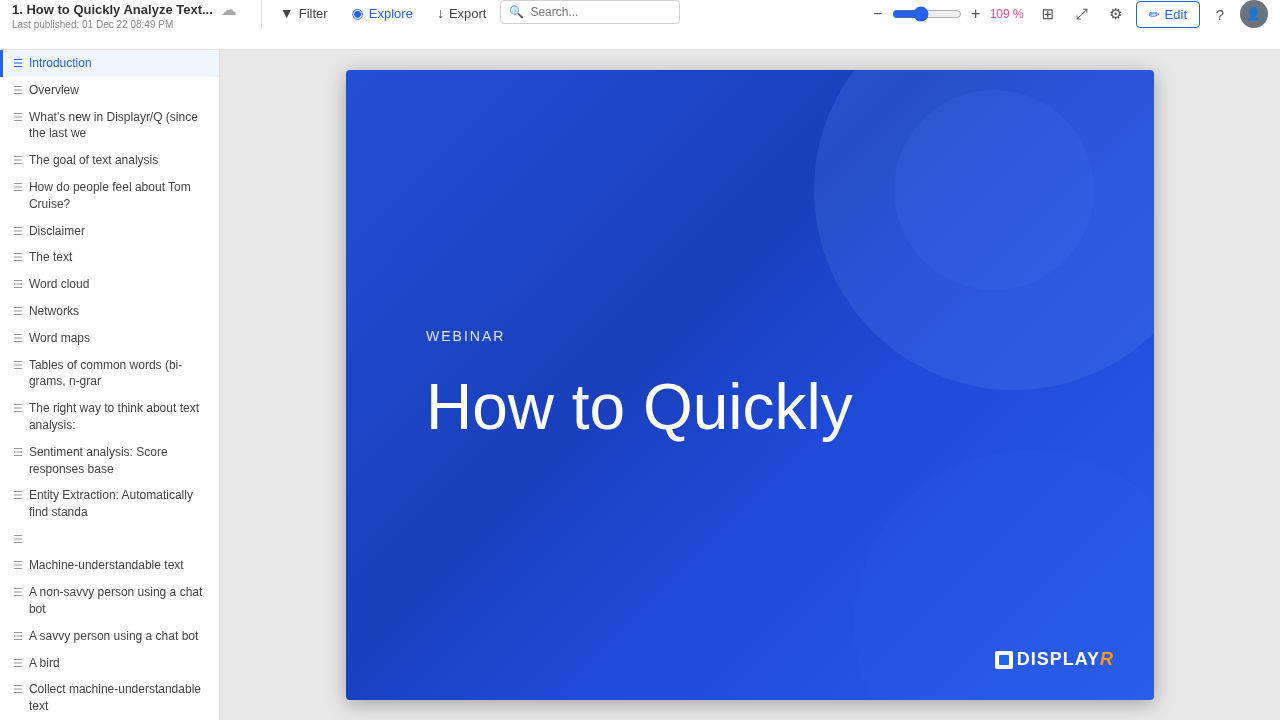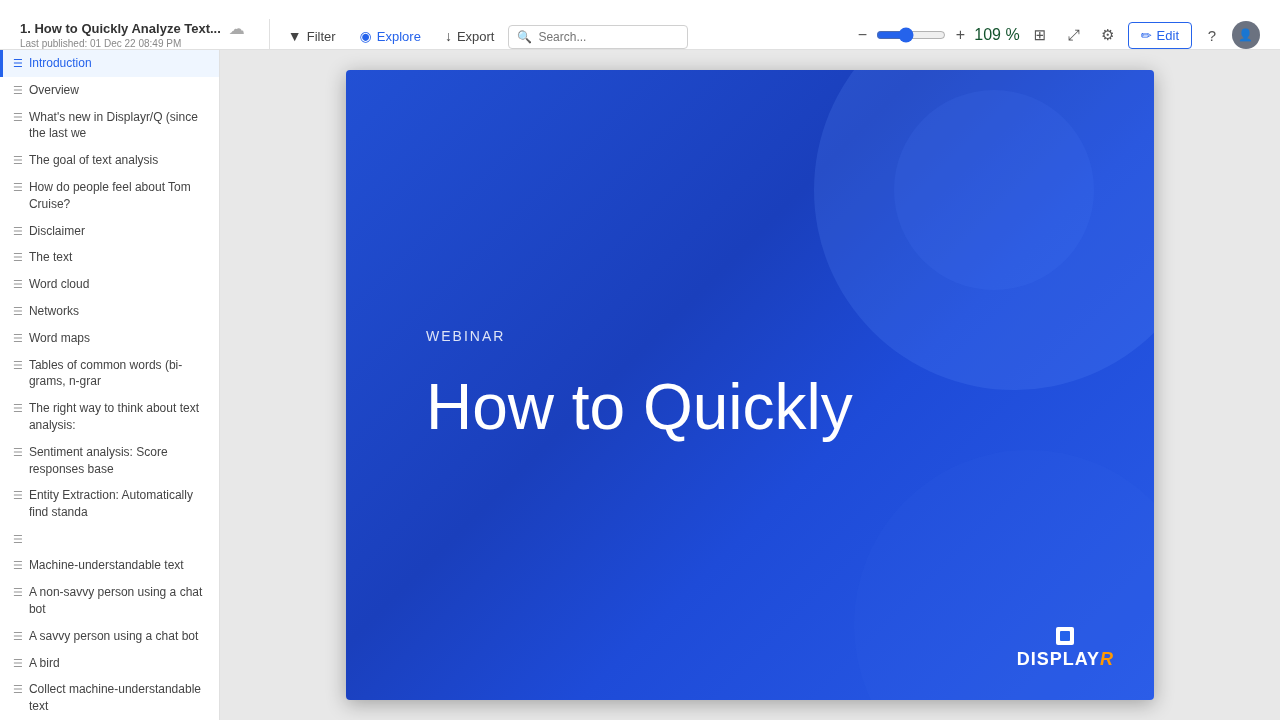--- a/index.html
+++ b/index.html
@@ -4,22 +4,22 @@
   <style>
     * { box-sizing: border-box; margin: 0; padding: 0; }
     body { font-family: -apple-system, BlinkMacSystemFont, 'Segoe UI', Arial, sans-serif; background: #f0f0f0; width: 1280px; height: 720px; overflow: hidden; display: flex; flex-direction: column; }
 
     
     .topbar {
       height: 50px;
       background: #fff;
       border-bottom: 1px solid #e0e0e0;
       display: flex;
-      align-items: flex-end;
-      padding: 0 20px;
+      align-items: flex-start;
+      padding: 0 12px;
       gap: 4px;
       flex-shrink: 0;
       z-index: 10;
     }
     .topbar-title {
       display: flex;
       flex-direction: column;
       margin-right: 16px;
       min-width: 220px;
     }
@@ -101,22 +101,22 @@
       font-size: 16px;
       color: #555;
       display: flex; align-items: center; justify-content: center;
       border-radius: 3px;
     }
     .zoom-slider {
       width: 70px;
       accent-color: #2563eb;
     }
     .zoom-pct {
-      font-size: 16px;
-      color: #14532d;
+      font-size: 12px;
+      color: #ec4899;
       min-width: 38px;
     }
     .icon-btn {
       width: 28px;
       height: 28px;
       border: none;
       background: transparent;
       cursor: pointer;
       color: #555;
       display: flex; align-items: center; justify-content: center;
@@ -262,21 +262,20 @@
       line-height: 1.1;
       max-width: 700px;
     }
     .slide-logo {
       position: absolute;
       bottom: 30px;
       right: 40px;
       display: flex;
       align-items: center;
       gap: 4px;
-      flex-direction: column;
     }
     .slide-logo-icon {
       width: 18px;
       height: 18px;
       background: #fff;
       border-radius: 2px;
       display: flex;
       align-items: center;
       justify-content: center;
     }

